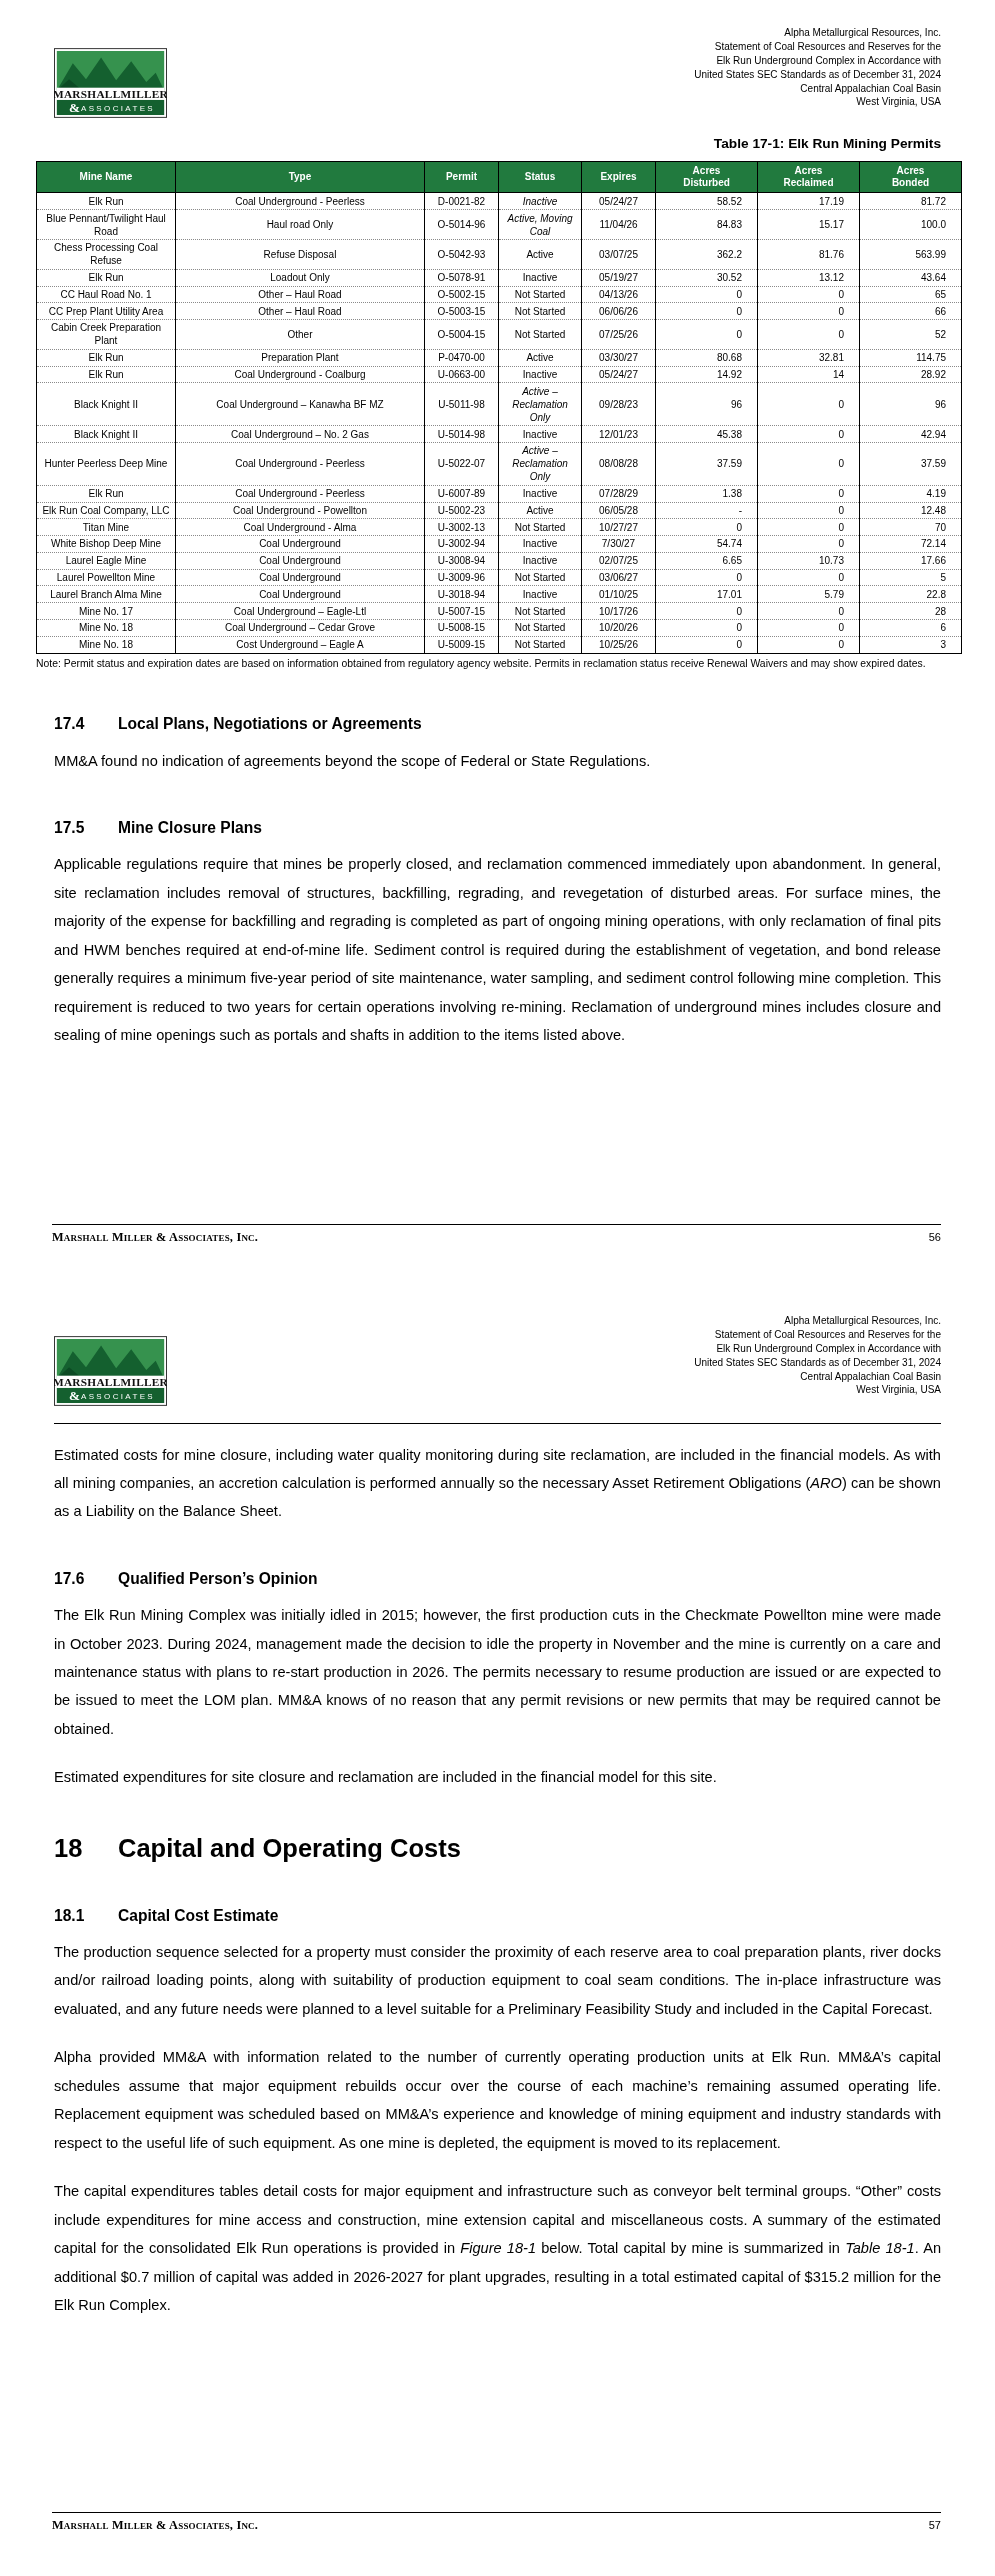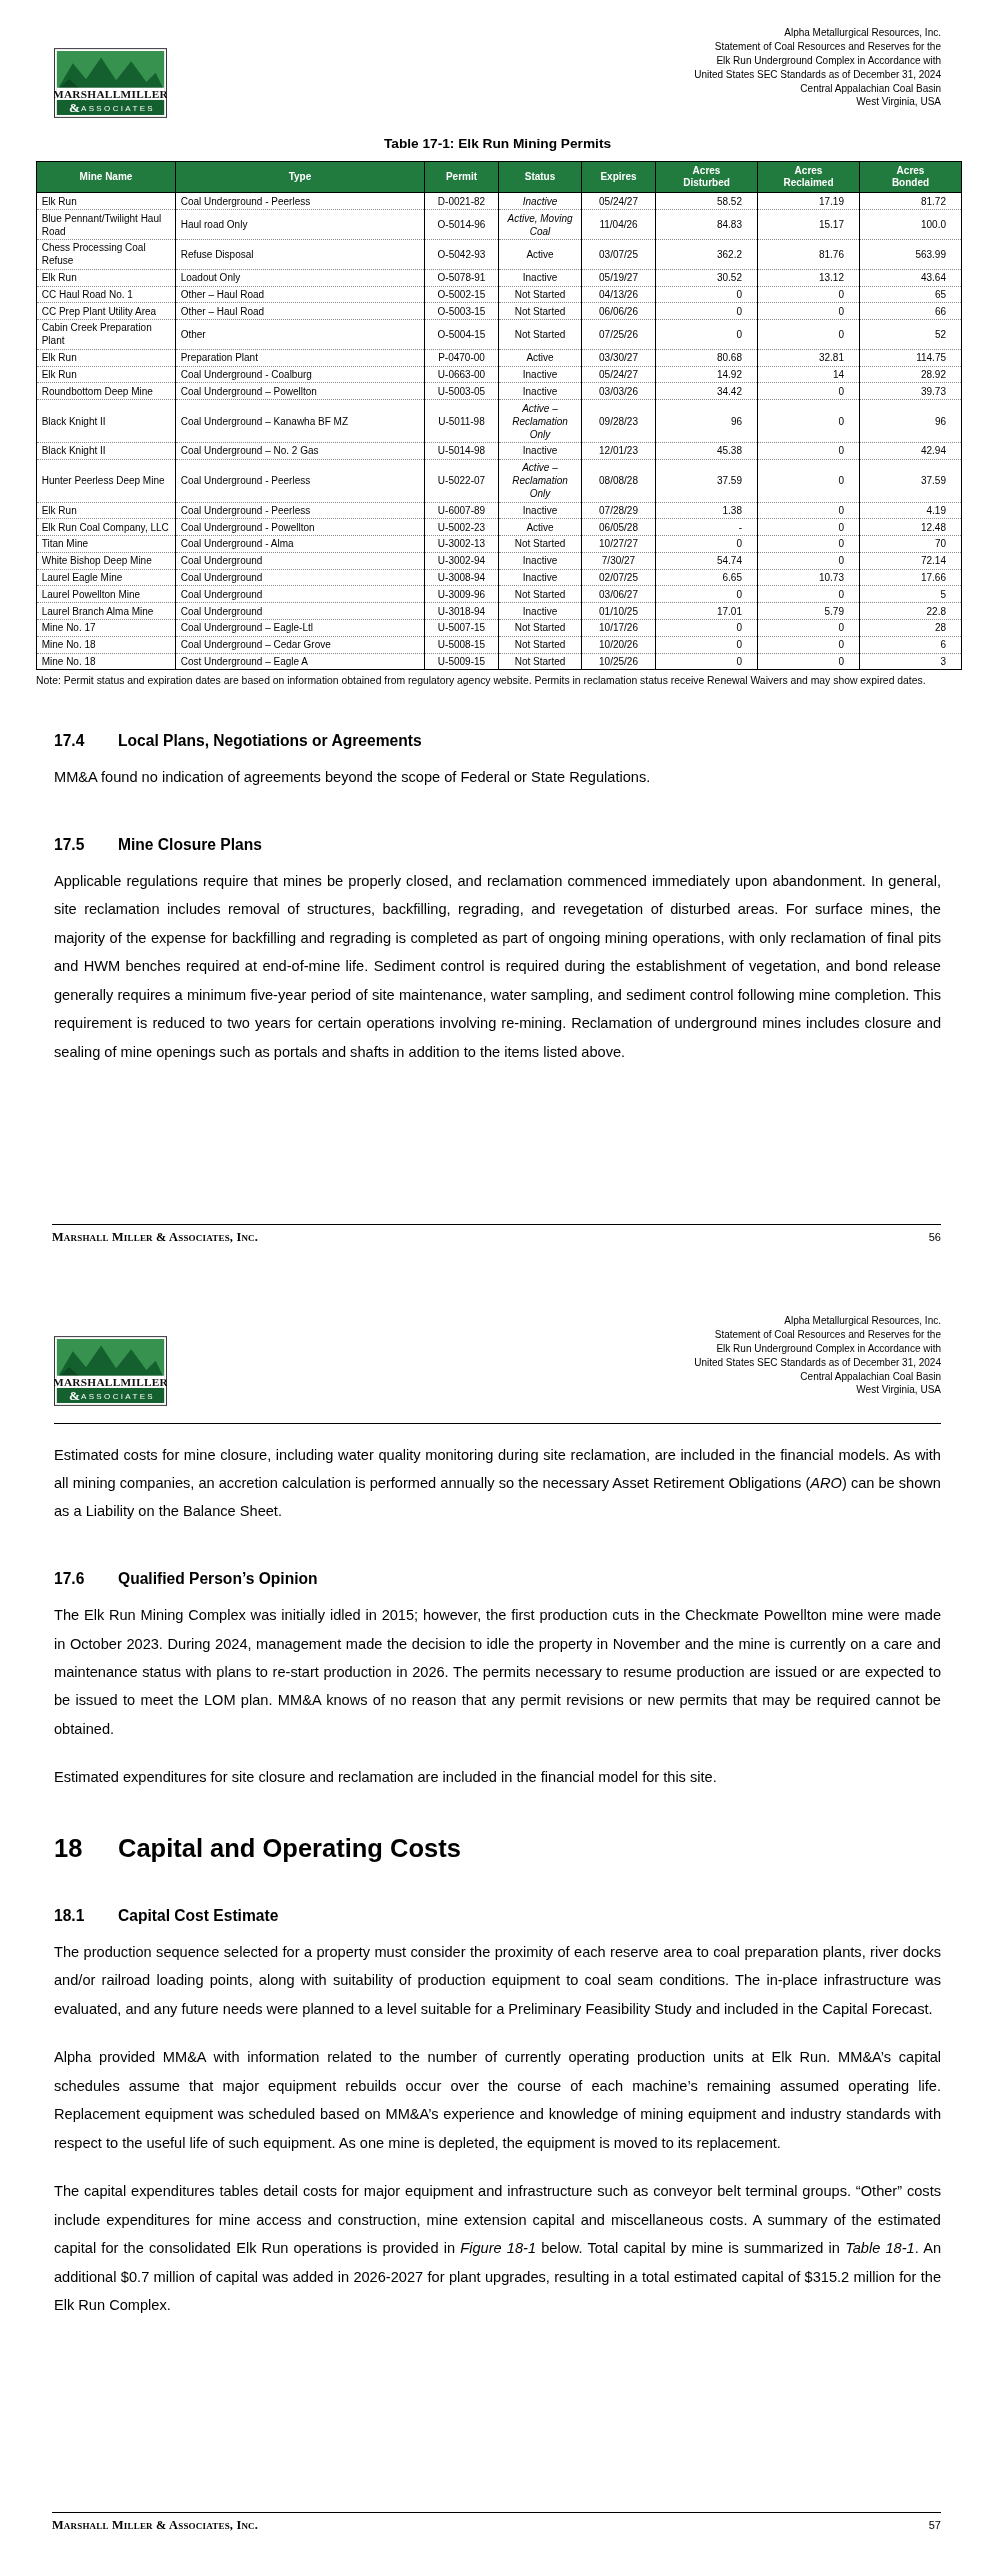--- a/index.html
+++ b/index.html
@@ -17,37 +17,37 @@
   .page-header{ display:flex; justify-content:space-between; align-items:flex-start; }
   .hdr-lines{ text-align:right; }
   .hdr-line{ font-size:10px; line-height:1.38; }
   .header-rule{ border-top:1.4px solid #000; margin-top:13.2px; }
   
   .logo{ width:90px;margin-top:22px; }
   .logo-title{ font-family:"Liberation Serif", serif; font-weight:bold; font-size:12px; letter-spacing:.3px; fill:#111; }
   .logo-amp{ font-family:"Liberation Serif", serif; font-weight:bold; font-size:14px; fill:#fff; }
   .logo-subtitle{ font-family:"Liberation Sans", sans-serif; font-size:8.5px; letter-spacing:2.5px; fill:#fff; }
   
-  .table-title{ text-align:center; font-weight:bold; font-size:13.7px; margin:15px 0 9.4px 0; }
+  .table-title{ text-align:right; font-weight:bold; font-size:13.7px; margin:15px 0 9.4px 0; }
   .permits-table{
     width:924px; margin-left:-18px; border-collapse:collapse;
     font-size:10px; table-layout:fixed; border:1.4px solid #000;
   }
   .permits-table th{
     background:var(--green); color:#fff; font-weight:bold; text-align:center;
     border:0.9px solid #000; padding:2.8px 1.9px; line-height:1.25; white-space:pre-line;
     vertical-align:middle;
   }
   .permits-table td{
     border-left:0.9px solid #000; border-right:0.9px solid #000;
     border-top:0.9px dotted #8a8a8a; padding:1.4px 4.7px; line-height:1.3;
     vertical-align:middle;
   }
   .permits-table tbody tr:first-child td{ border-top:0.9px solid #000; }
-  .al{ text-align:left; } .ac{ text-align:center; }
+  .al{ text-align:center; } .ac{ text-align:center; }
   .ar{ text-align:right; padding-right:15px !important; }
   .it{ font-style:italic; }
   .c0{ width:139px; } .c1{ width:249px; } .c2{ width:74px; } .c3{ width:83px; }
   .c4{ width:74px; } .c5{ width:102px; } .c6{ width:102px; } .c7{ width:102px; }
   .table-note{
     width:924px; margin:3.8px 0 0 -18px; font-size:10.4px; line-height:1.35;
     padding-left:47px; text-indent:-47px;
   }
   
   .section{ margin-top:44px; }
@@ -201,30 +201,20 @@
           <td class="al c0">Elk Run</td>
           <td class="al c1">Coal Underground - Coalburg</td>
           <td class="ac c2">U-0663-00</td>
           <td class="ac c3">Inactive</td>
           <td class="ac c4">05/24/27</td>
           <td class="ar c5">14.92</td>
           <td class="ar c6">14</td>
           <td class="ar c7">28.92</td>
         </tr>
         <tr>
-          <td class="al c0">Roundbottom Deep Mine</td>
-          <td class="al c1">Coal Underground – Powellton</td>
-          <td class="ac c2">U-5003-05</td>
-          <td class="ac c3">Inactive</td>
-          <td class="ac c4">03/03/26</td>
-          <td class="ar c5">34.42</td>
-          <td class="ar c6">0</td>
-          <td class="ar c7">39.73</td>
-        </tr>
-        <tr>
           <td class="al c0">Black Knight II</td>
           <td class="al c1">Coal Underground – Kanawha BF MZ</td>
           <td class="ac c2">U-5011-98</td>
           <td class="ac c3 it">Active – Reclamation Only</td>
           <td class="ac c4">09/28/23</td>
           <td class="ar c5">96</td>
           <td class="ar c6">0</td>
           <td class="ar c7">96</td>
         </tr>
         <tr>

